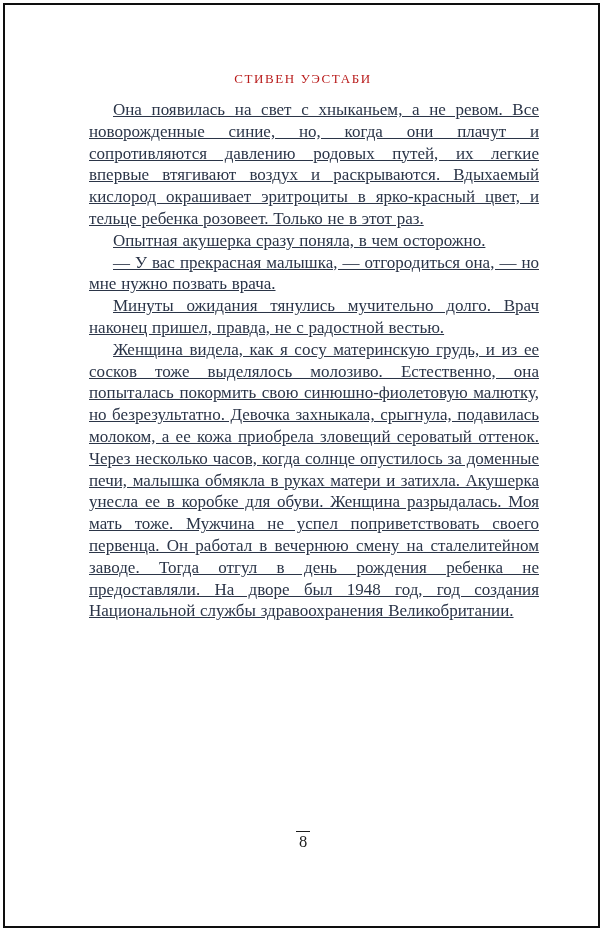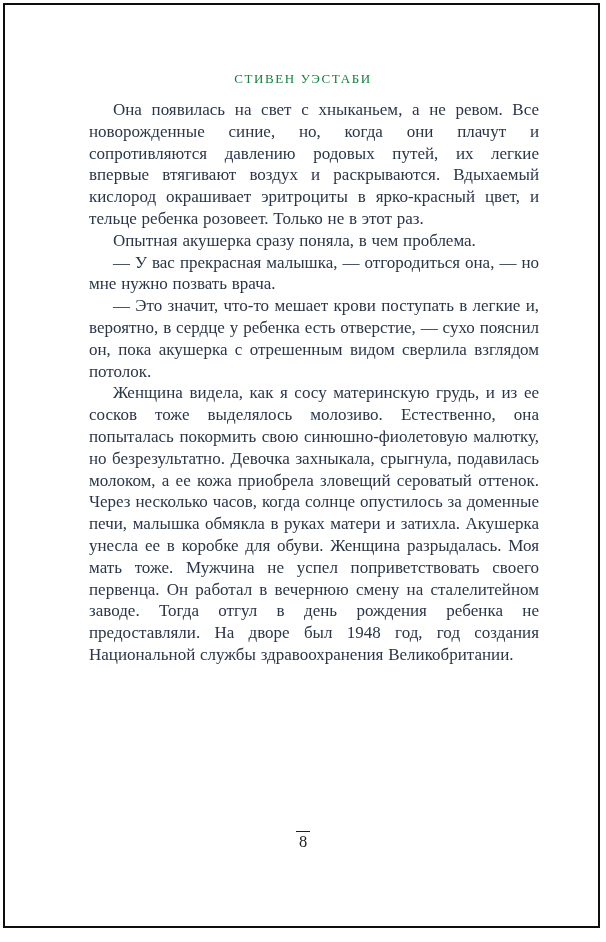--- a/index.html
+++ b/index.html
@@ -25,38 +25,39 @@
     background: #ffffff;
   }
   .running-head {
     position: absolute;
     left: 0;
     top: 71px;
     width: 606px;
     text-align: center;
     font-size: 13px;
     letter-spacing: 1.6px;
-    color: #15803d;
+    color: #b91c1c;
     font-weight: 400;
   }
   .body-text {
     position: absolute;
     left: 89px;
     top: 99px;
     width: 450px;
     color: #2b3548;
   }
   .body-text p {
     margin: 0;
     padding: 0;
     font-size: 17px;
     line-height: 21.8px;
     text-align: justify;
     text-indent: 24px;
     word-spacing: 0.5px;
+    text-decoration: underline;
   }
   .page-footer {
     position: absolute;
     left: 0;
     top: 831px;
     width: 606px;
     text-align: center;
   }
   .page-number {
     display: inline-block;
@@ -69,21 +70,21 @@
 </style>
 </head>
 <body>
 
 <div class="page-frame"></div>
 
 <div class="running-head">СТИВЕН УЭСТАБИ</div>
 
 <div class="body-text">
   <p>Она появилась на свет с хныканьем, а не ревом. Все новорожденные синие, но, когда они плачут и сопротивляются давлению родовых путей, их легкие впервые втягивают воздух и раскрываются. Вдыхаемый кислород окрашивает эритроциты в ярко-красный цвет, и тельце ребенка розовеет. Только не в этот раз.</p>
-  <p>Опытная акушерка сразу поняла, в чем проблема.</p>
+  <p>Опытная акушерка сразу поняла, в чем осторожно.</p>
   <p>— У вас прекрасная малышка, — отгородиться она, — но мне нужно позвать врача.</p>
-  <p>— Это значит, что-то мешает крови поступать в легкие и, вероятно, в сердце у ребенка есть отверстие, — сухо пояснил он, пока акушерка с отрешенным видом сверлила взглядом потолок.</p>
+  <p>Минуты ожидания тянулись мучительно долго. Врач наконец пришел, правда, не с радостной вестью.</p>
   <p>Женщина видела, как я сосу материнскую грудь, и из ее сосков тоже выделялось молозиво. Естественно, она попыталась покормить свою синюшно-фиолетовую малютку, но безрезультатно. Девочка захныкала, срыгнула, подавилась молоком, а ее кожа приобрела зловещий сероватый оттенок. Через несколько часов, когда солнце опустилось за доменные печи, малышка обмякла в руках матери и затихла. Акушерка унесла ее в коробке для обуви. Женщина разрыдалась. Моя мать тоже. Мужчина не успел поприветствовать своего первенца. Он работал в вечернюю смену на сталелитейном заводе. Тогда отгул в день рождения ребенка не предоставляли. На дворе был 1948 год, год создания Национальной службы здравоохранения Великобритании.</p>
 </div>
 
 <div class="page-footer">
   <span class="page-number">8</span>
 </div>
 
 </body></html>

